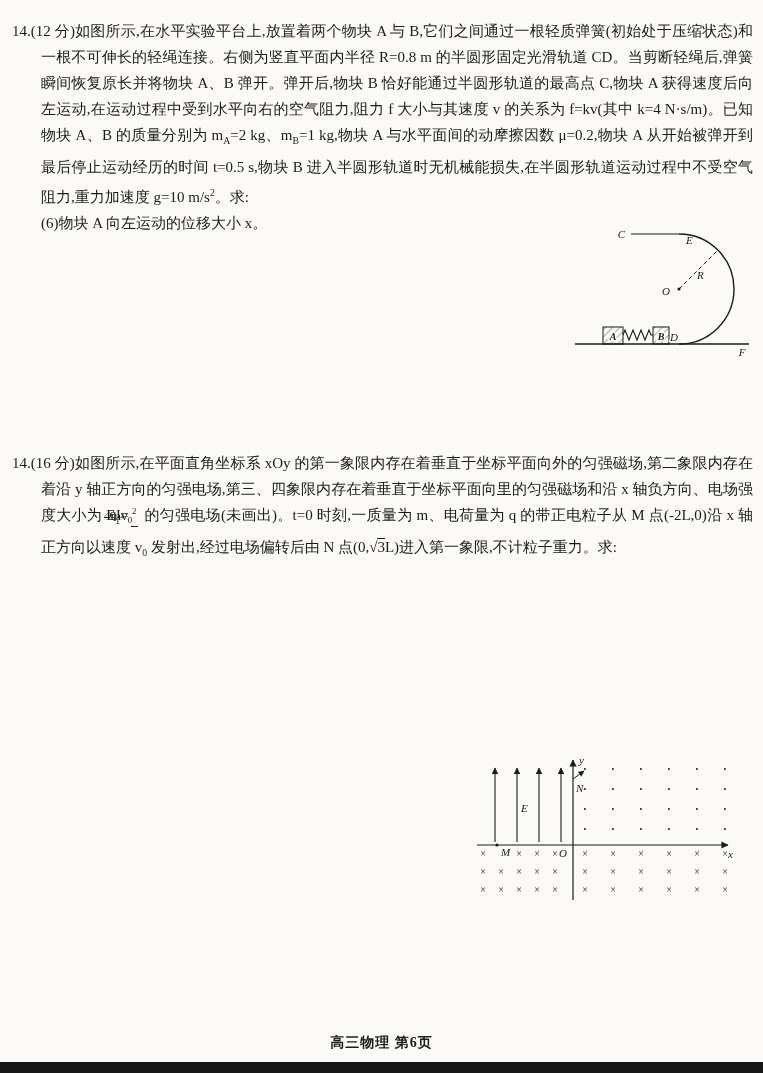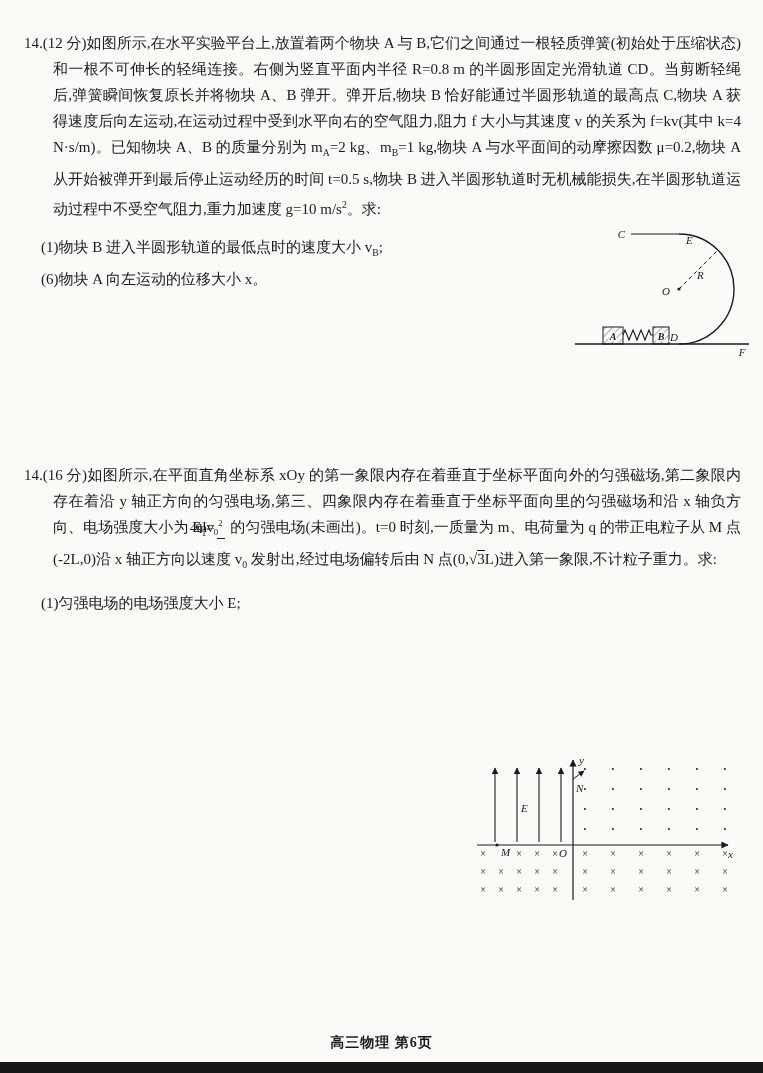--- a/index.html
+++ b/index.html
@@ -4,21 +4,21 @@
 <style>
   html,body{margin:0;padding:0;}
   body{
     width:763px;height:1073px;position:relative;overflow:hidden;
     background:#fbfaf7;color:#1b1b1b;
     font-family:"Liberation Serif","DejaVu Serif",serif;
   }
   .problem{position:absolute;font-size:15px;line-height:26px;text-align:justify;overflow-wrap:break-word;}
   #p14{left:12px;top:18px;width:741px;}
   #p15{left:12px;top:450px;width:741px;}
-  .pbody{margin:12px;padding-left:29px;text-indent:-29px;}
+  .pbody{margin:0;padding-left:29px;text-indent:-29px;}
   .subq{padding-left:29px;}
   sub,sup{font-size:0.65em;}
   .frac{display:inline-flex;flex-direction:row;vertical-align:middle;line-height:1.15;font-size:0.9em;margin:0 2px;}
   .fnum{display:block;border-bottom:1.2px solid #1b1b1b;padding:0 2px;}
   .fden{display:block;}
   .rad{border-top:1px solid #1b1b1b;}
   #diagram14{position:absolute;left:573px;top:218px;}
   #diagram15{position:absolute;left:473px;top:750px;}
   svg text{font-family:"Liberation Serif","DejaVu Serif",serif;fill:#1b1b1b;}
   .dlabel{font-style:italic;font-size:11px;}
@@ -27,21 +27,20 @@
   .dots text{font-size:8px;}
   .crosses text{font-size:10px;}
   #footer{position:absolute;top:1034px;left:0;width:763px;text-align:center;font-weight:bold;font-size:14px;letter-spacing:1px;}
   #bottombar{position:absolute;left:0;top:1062px;width:763px;height:11px;background:#171717;}
 </style>
 </head>
 <body>
 
 <div class="problem" id="p14">
   <p class="pbody"><span>14.</span><span>(12 分)如图所示,在水平实验平台上,放置着两个物块 A 与 B,它们之间通过一根轻质弹簧(初始处于压缩状态)和一根不可伸长的轻绳连接。右侧为竖直平面内半径 R=0.8 m 的半圆形固定光滑轨道 CD。当剪断轻绳后,弹簧瞬间恢复原长并将物块 A、B 弹开。弹开后,物块 B 恰好能通过半圆形轨道的最高点 C,物块 A 获得速度后向左运动,在运动过程中受到水平向右的空气阻力,阻力 f 大小与其速度 v 的关系为 f=kv(其中 k=4 N·s/m)。已知物块 A、B 的质量分别为 m<sub>A</sub>=2 kg、m<sub>B</sub>=1 kg,物块 A 与水平面间的动摩擦因数 μ=0.2,物块 A 从开始被弹开到最后停止运动经历的时间 t=0.5 s,物块 B 进入半圆形轨道时无机械能损失,在半圆形轨道运动过程中不受空气阻力,重力加速度 g=10 m/s<sup>2</sup>。求:</span></p>
-  <div class="subq">(1)物块 B 进入半圆形轨道的最低点时的速度大小 v<sub>B</sub>;</div>
   <div class="subq">(6)物块 A 向左运动的位移大小 x。</div>
 </div>
 
 <svg id="diagram14" width="180" height="142" viewBox="0 0 180 142">
   <defs>
     <pattern id="hatch" width="5" height="5" patternUnits="userSpaceOnUse" patternTransform="rotate(45)">
       <line x1="0" y1="0" x2="0" y2="5" stroke="#666" stroke-width="1.1"></line>
     </pattern>
   </defs>
   <line x1="2" y1="126" x2="176" y2="126" stroke="#1b1b1b" stroke-width="1.4"></line>
@@ -60,21 +59,20 @@
   <text class="blklabel" x="88" y="122" text-anchor="middle">B</text>
   <text class="dlabel" x="101" y="123" text-anchor="middle" style="paint-order:stroke;stroke:#fbfaf7;stroke-width:2px;">D</text>
   <text class="dlabel" x="169" y="138" text-anchor="middle">F</text>
 </svg>
 
 <div class="problem" id="p15">
   <p class="pbody"><span>14.</span><span>(16 分)如图所示,在平面直角坐标系 xOy 的第一象限内存在着垂直于坐标平面向外的匀强磁场,第二象限内存在着沿 y 轴正方向的匀强电场,第三、四象限内存在着垂直于坐标平面向里的匀强磁场和沿 x 轴负方向、电场强度大小为 E<sub>1</sub>=<span class="frac">
           <span class="fnum">4mv<sub>0</sub><sup>2</sup></span>
           <span class="fden">qL</span>
         </span> 的匀强电场(未画出)。t=0 时刻,一质量为 m、电荷量为 q 的带正电粒子从 M 点(-2L,0)沿 x 轴正方向以速度 v<sub>0</sub> 发射出,经过电场偏转后由 N 点(0,<span class="sqrt">√<span class="rad">3</span></span>L)进入第一象限,不计粒子重力。求:</span></p>
-  <div class="subq">(1)匀强电场的电场强度大小 E;</div>
 </div>
 
 <svg id="diagram15" width="265" height="152" viewBox="0 0 265 152">
   <defs>
     <marker id="ah" markerWidth="8" markerHeight="8" refX="5.5" refY="3" orient="auto">
       <path d="M0,0 L6,3 L0,6 z" fill="#1b1b1b"></path>
     </marker>
   </defs>
   <line x1="100" y1="150" x2="100" y2="10" stroke="#1b1b1b" stroke-width="1.2" marker-end="url(#ah)"></line>
   <line x1="4" y1="95" x2="255" y2="95" stroke="#1b1b1b" stroke-width="1.2" marker-end="url(#ah)"></line>

